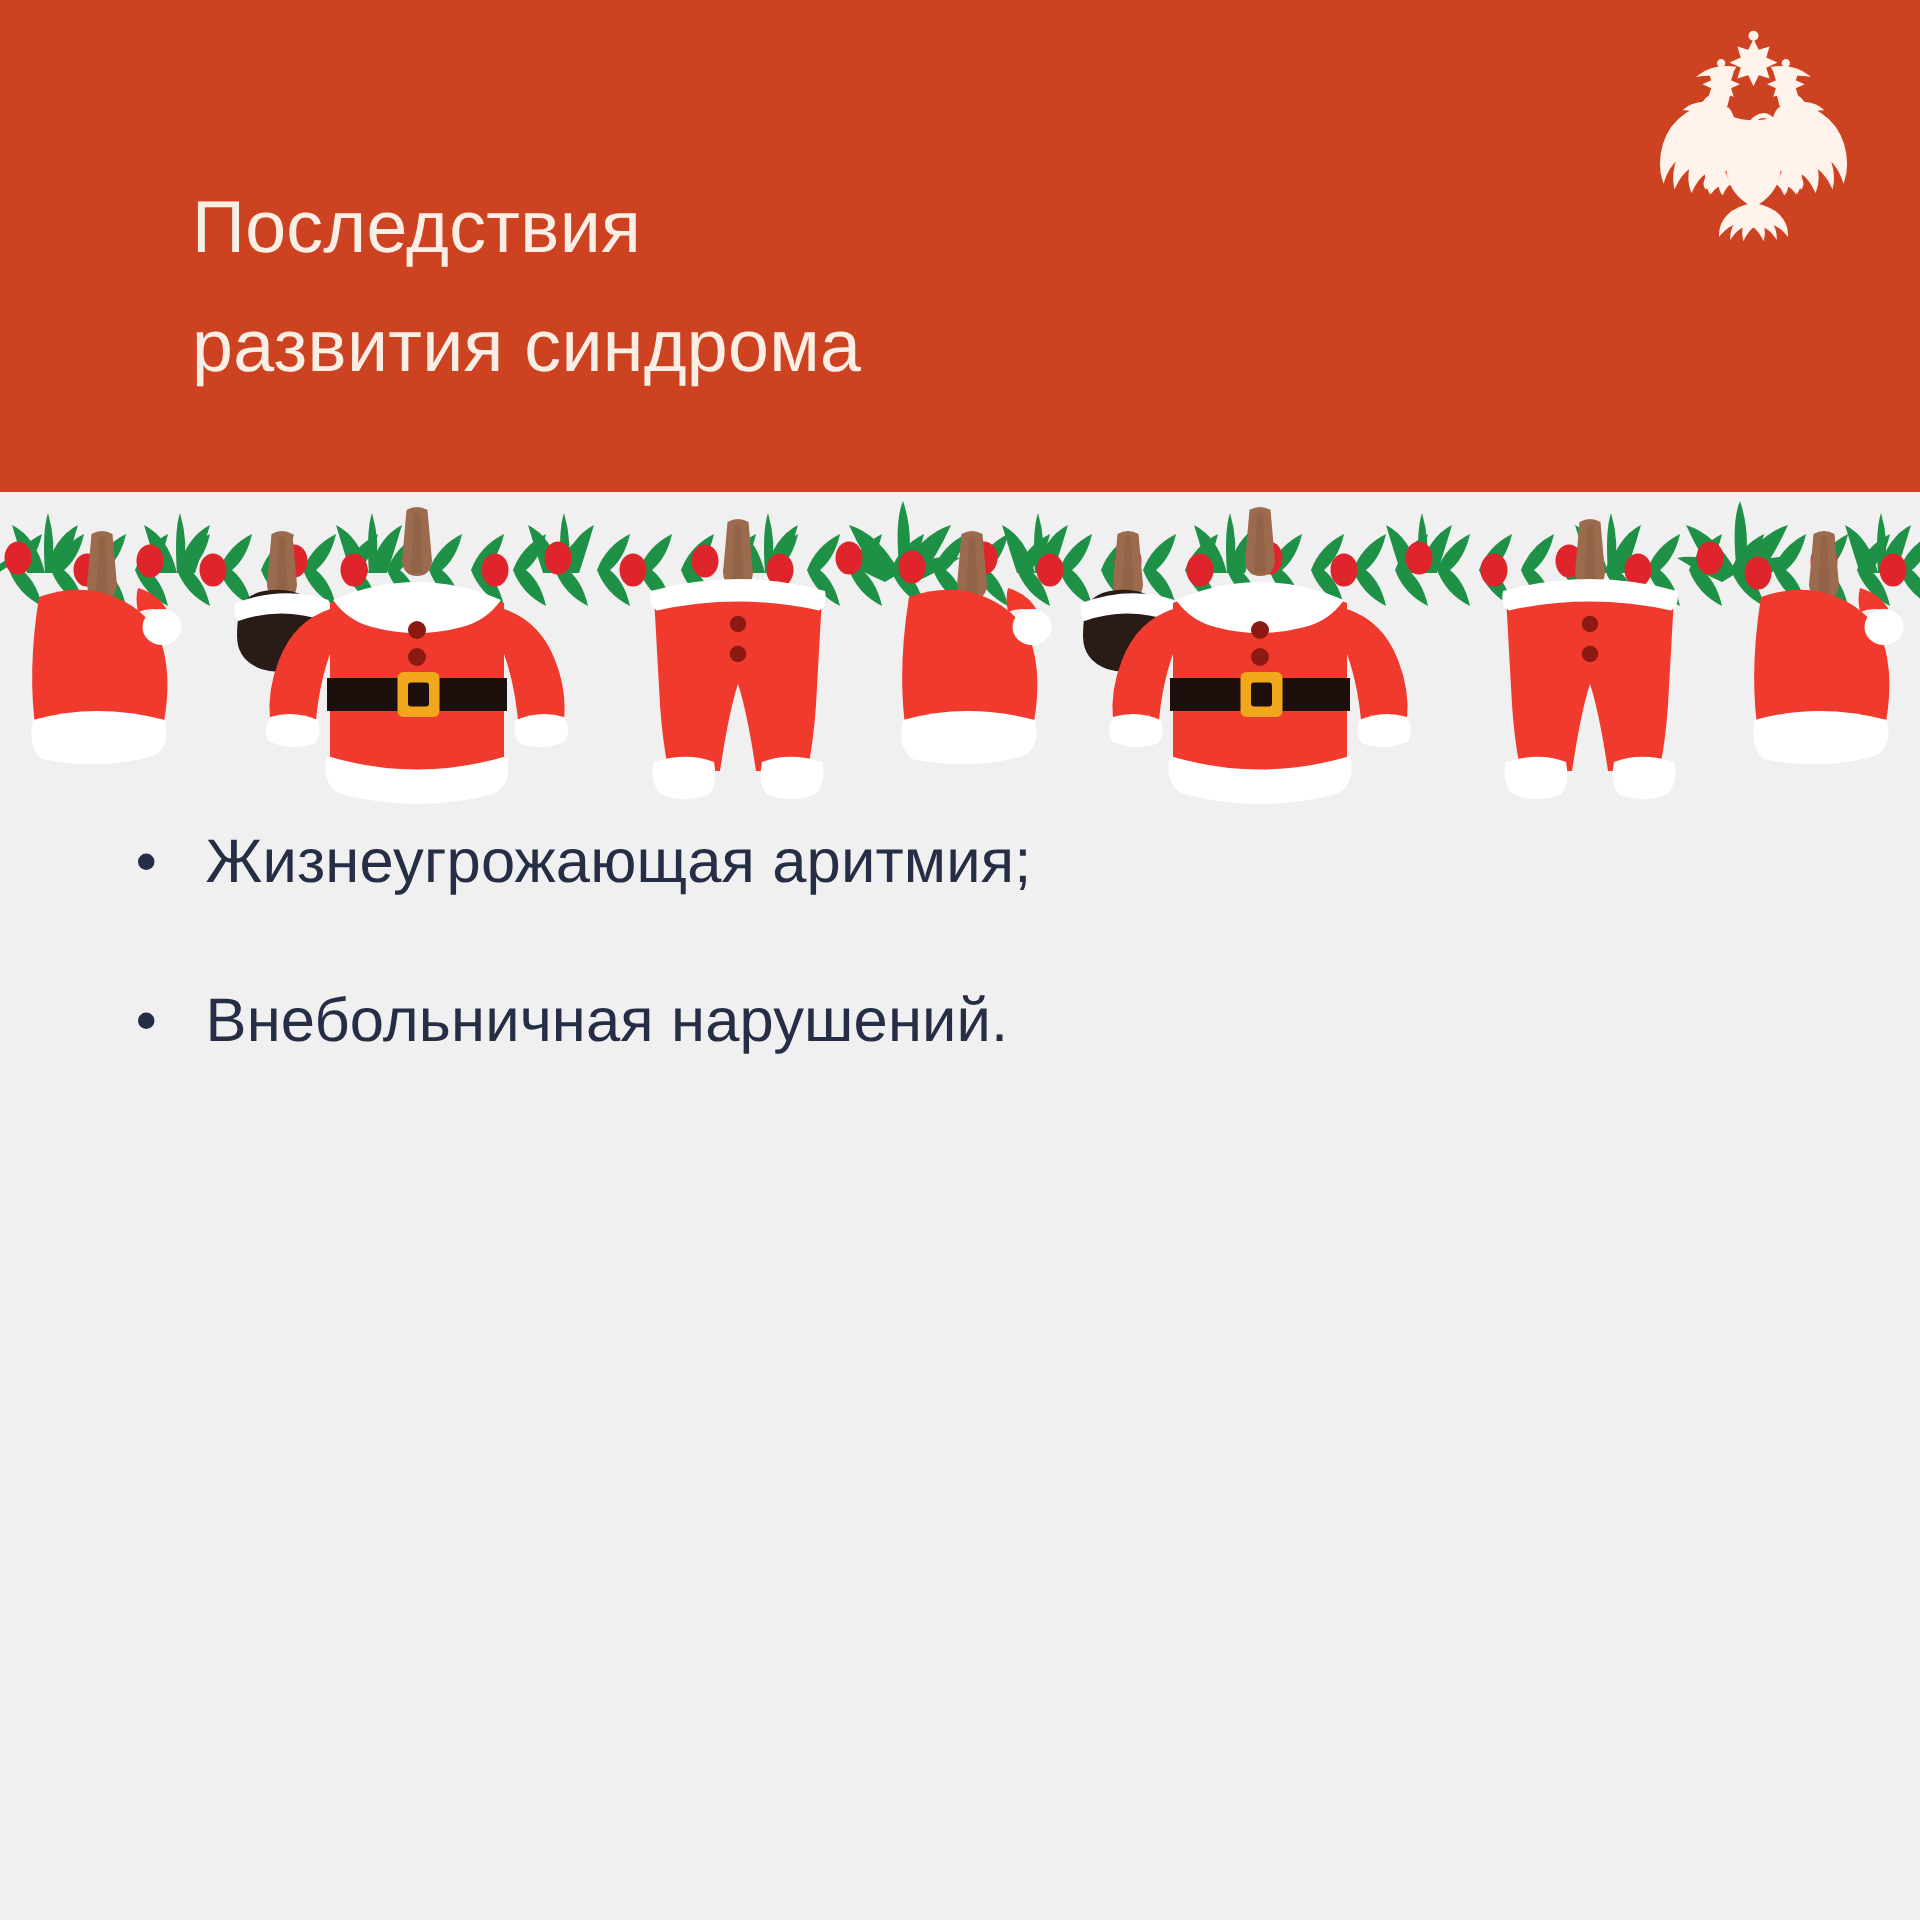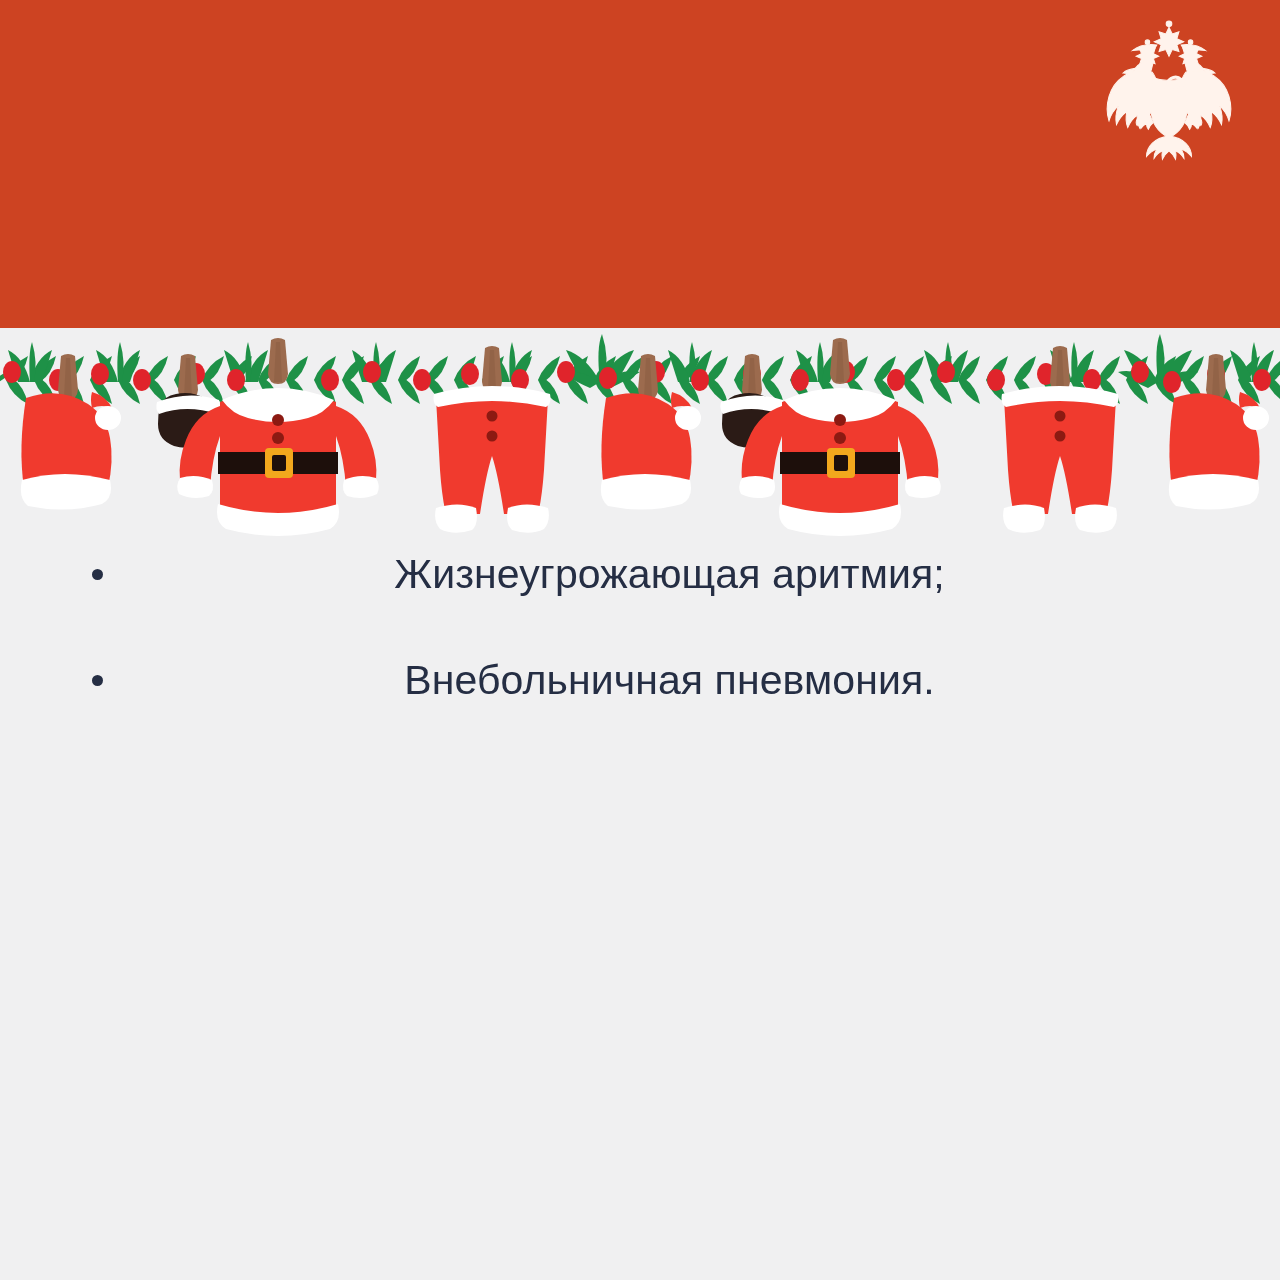--- a/index.html
+++ b/index.html
@@ -39,21 +39,20 @@
   .garland-svg{position:absolute;left:0;top:0;width:1280px;height:215px;}
 
   
   .bullets{
     position:absolute;left:92px;top:545px;width:1110px;
     color:#252E44;
   }
   .bullet-row{
     display:flex;align-items:flex-start;
     margin-bottom:46px;
-    text-align:center;
   }
   .bullet-row:last-child{margin-bottom:0;}
   .bullet-dot{
     flex:0 0 auto;
     width:11px;height:11px;border-radius:50%;
     background:#252E44;
     margin-top:24px;margin-right:34px;
   }
   .bullet-text{
     flex:1 1 auto;
@@ -77,20 +76,22 @@
     font-weight:400;letter-spacing:.15px;
     white-space:pre-line;
   }
 </style>
 </head>
 <body>
 
 <div class="poster">
 
   <div class="header">
+    <div class="header-title">Последствия
+развития синдрома</div>
 
     <div class="emblem">
       <svg viewBox="0 0 160 160" xmlns="http://www.w3.org/2000/svg" aria-hidden="true">
         <g fill="#FFF3EC" stroke="#FFF3EC" stroke-width="1.1">
 
           <path d="M80 14 l3.4 7.2 7.2-2.2 -2.2 7.3 7.3 3.3 -7.3 3.3 2.2 7.2 -7.2-2.2 -3.4 7.2 -3.4-7.2 -7.2 2.2 2.2-7.2 -7.3-3.3 7.3-3.3 -2.2-7.3 7.2 2.2z"></path>
           <circle cx="80" cy="10.5" r="3"></circle>
 
           <path d="M93 33 q16 -2 26 6 q-12 -2 -20 3 q-4 -5 -6 -9z"></path>
           <path d="M67 33 q-16 -2 -26 6 q12 -2 20 3 q4 -5 6 -9z"></path>
@@ -457,19 +458,19 @@
   <div class="bullets">
 
     <div class="bullet-row">
       <span class="bullet-dot"></span>
       <span class="bullet-text">Жизнеугрожающая аритмия;</span>
     </div>
 
 
     <div class="bullet-row">
       <span class="bullet-dot"></span>
-      <span class="bullet-text">Внебольничная пневмония.</span>
+      <span class="bullet-text">Внебольничная нарушений.</span>
     </div>
 
   </div>
 
 
 </div>
 
 </body></html>

